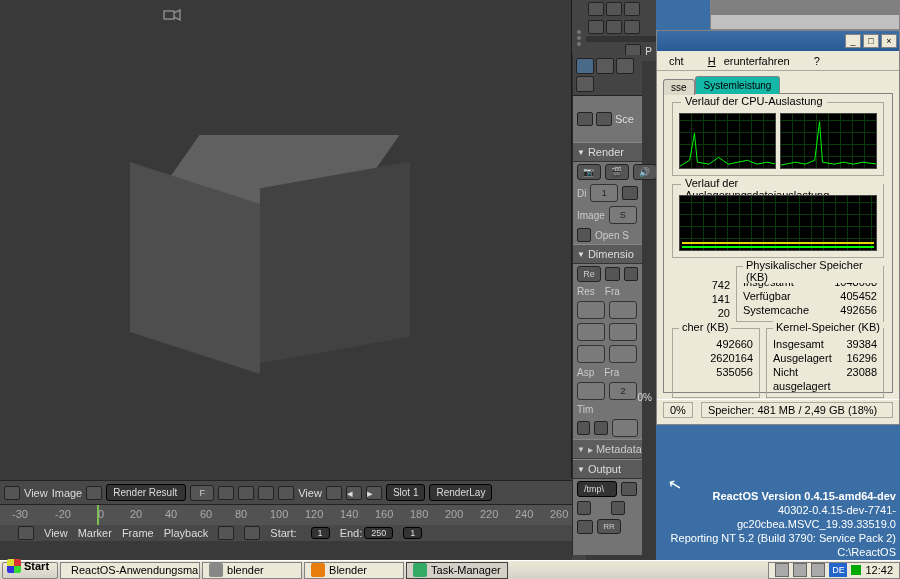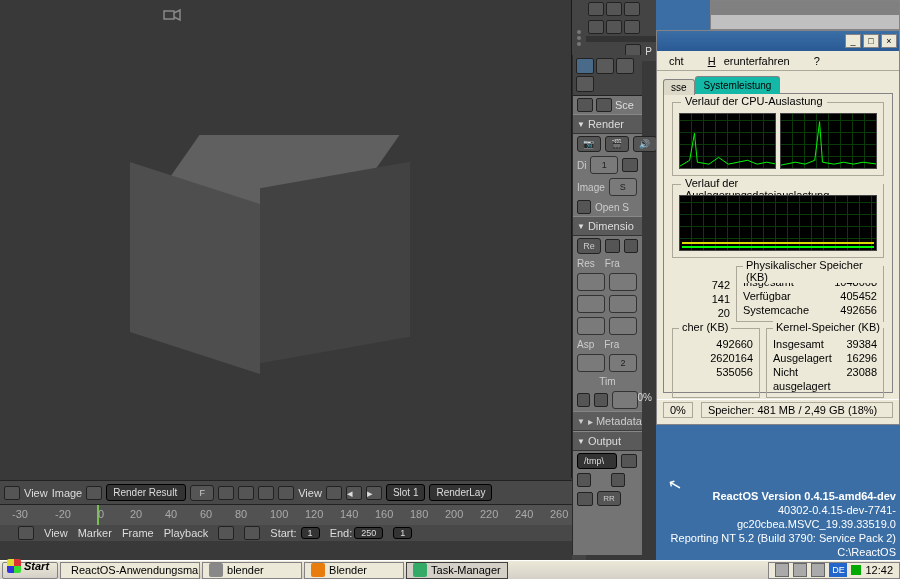--- a/index.html
+++ b/index.html
@@ -8,21 +8,21 @@
 .viewport{position:absolute;left:0;top:0;width:572px;height:478px;background:#393939;border-right:1px solid #1a1a1a}
 .cube{position:absolute;left:135px;top:135px;width:260px;height:220px}
 .cube .top{position:absolute;width:200px;height:70px;background:#606060;transform:skewX(-35deg);left:40px}
 .cube .left{position:absolute;width:130px;height:170px;background:#4e4e4e;top:48px;left:-5px;transform:skewY(18deg)}
 .cube .right{position:absolute;width:150px;height:175px;background:#424242;top:40px;left:125px;transform:skewY(-10deg)}
 .cam-icon{position:absolute;left:163px;top:7px;width:20px;height:20px;color:#aaa}
 .panel{position:absolute;right:14px;top:0;width:70px;height:478px;background:#747474;border-left:1px solid #2a2a2a}
 .panel-icons{padding:3px;display:flex;flex-wrap:wrap;gap:2px;background:#444;border-bottom:1px solid #222}
 .picon{width:18px;height:16px;background:#5a5a5a;border:1px solid #222;border-radius:2px}
 .picon.active{background:#4a6a8a}
-.panel-row{display:flex;align-items:center;padding:2px 4px;gap:3px;color:#ddd;font-size:10px}
+.panel-row{display:flex;align-items:center;padding:16px 4px;gap:3px;color:#ddd;font-size:10px}
 .section-hdr{background:#5a5a5a;color:#ddd;padding:3px 4px;font-size:10px;display:flex;align-items:center;gap:3px;border-top:1px solid #888;border-bottom:1px solid #333}
 .section-hdr::before{content:"▼";font-size:8px}
 .prop-row{display:flex;padding:2px 4px;gap:4px;align-items:center}
 .prop-btn{background:#555;border:1px solid #222;border-radius:3px;color:#ccc;font-size:9px;padding:2px 4px;min-width:24px;text-align:center}
 .prop-label{color:#ccc;font-size:10px}
 .num-field{background:#7a7a7a;border:1px solid #333;border-radius:3px;height:18px;width:28px;color:#222;font-size:9px;text-align:center;line-height:16px}
 .ckbox{width:14px;height:14px;background:#555;border:1px solid #222;border-radius:2px}
 .toolbar-bottom{position:absolute;left:0;top:480px;width:572px;height:24px;background:#484848;display:flex;align-items:center;gap:4px;padding:0 4px;border-top:1px solid #222;color:#ddd;font-size:10px}
 .tb-select{background:#333;border:1px solid #000;border-radius:3px;padding:2px 6px;color:#ddd;font-size:10px}
 .tb-input{background:#333;border:1px solid #000;border-radius:3px;padding:2px 6px;color:#ddd;font-size:10px;width:80px}
@@ -63,21 +63,21 @@
 .stat-row{display:flex;justify-content:space-between;line-height:14px}
 .stat-row span:first-child{color:#000}
 .stat-row span:last-child{text-align:right}
 .tm-status{height:20px;border-top:1px solid #fff;display:flex;align-items:center;padding:0 6px;gap:8px}
 .status-pane{border:1px solid #aca899;padding:1px 6px;background:#ece9d8;font-size:11px;flex:1}
 .status-pane.small{flex:0 0 28px}
 .watermark{position:absolute;right:4px;bottom:20px;width:240px;text-align:right;color:#fff;font-size:11px;line-height:14px}
 .oldwin{position:absolute;right:0;top:0;width:190px;height:30px;background:#c0c0c0;border:1px solid #848284}
 .oldwin-title{height:14px;background:#808080}
 .taskbar{position:absolute;left:0;bottom:0;width:900px;height:19px;background:linear-gradient(#ece9d8,#d4d0c8);border-top:1px solid #fff;display:flex;align-items:center}
-.start-btn{height:17px;padding:0 8px 9px 4px;background:linear-gradient(#ece9d8,#d4d0c8);border:1px solid #848284;border-radius:2px;display:flex;align-items:center;gap:3px;margin:0 2px;font-weight:bold;font-style:italic;font-size:11px}
+.start-btn{height:17px;padding:0 8px 9px 4px;background:linear-gradient(#ece9d8,#d4d0c8);border:1px solid #848284;border-radius:2px;display:flex;align-items:center;gap:3px;margin:0 2px;font-weight:bold;font-size:11px}
 .start-logo{width:14px;height:14px;background:conic-gradient(#d33 0 90deg,#3d3 90deg 180deg,#33d 180deg 270deg,#dd3 270deg 360deg);border-radius:2px}
 .task-btn{height:17px;padding:0 6px;background:#ece9d8;border:1px solid #848284;margin-right:2px;display:flex;align-items:center;gap:4px;font-size:11px;min-width:100px;max-width:140px;overflow:hidden;white-space:nowrap}
 .task-btn.active{background:#d4d0c8;border:1px solid #404040}
 .task-icon{width:14px;height:14px;background:#888;border-radius:2px}
 .tray{margin-left:auto;height:17px;border:1px solid #848284;background:#ece9d8;display:flex;align-items:center;gap:4px;padding:0 6px;font-size:11px}
 .tray-icon{width:14px;height:14px;background:#aaa;border:1px solid #666}
 .lang{width:18px;height:14px;background:#26c;color:#fff;font-size:9px;text-align:center;line-height:14px;font-weight:normal}
 .green-sq{width:10px;height:10px;background:#0a0}
 .cursor{position:absolute;left:668px;top:475px;color:#fff;font-size:16px;transform:rotate(-15deg)}
 </style>
@@ -181,21 +181,21 @@
         <div class="num-field"></div>
       </div>
     <div class="prop-row">
         <span class="prop-label">Asp</span>
         <span class="prop-label" style="margin-left:6px">Fra</span>
       </div>
     <div class="prop-row">
         <div class="num-field"></div>
         <div class="num-field">2</div>
       </div>
-    <div class="prop-row" style="justify-content:center">
+    <div class="prop-row" style="justify-content:flex-start">
         <span class="prop-label">Tim</span>
       </div>
     <div class="prop-row">
         <div class="ckbox"></div>
         <div class="ckbox"></div>
         <div class="num-field"></div>
       </div>
     <div class="section-hdr" style="opacity:.85">▸ <span>Metadata</span></div>
     <div class="section-hdr">
         <span>Output</span>
@@ -255,21 +255,21 @@
       <span style="left:550px">260</span>
     </div>
     <div class="tl-toolbar">
       <div class="si"></div>
       <span>View</span>
       <span>Marker</span>
       <span>Frame</span>
       <span>Playback</span>
       <div class="si"></div>
       <div class="si"></div>
-      <span style="display:flex;gap:4px;align-items:center">
+      <span style="display:flex;gap:14px;align-items:center">
           <span>Start:</span>
           <span class="tl-num">1</span>
         </span>
       <span style="display:flex;gap:2px;align-items:center">
           <span>End:</span>
           <span class="tl-num">250</span>
         </span>
       <span class="tl-num">1</span>
     </div>
   </div>

